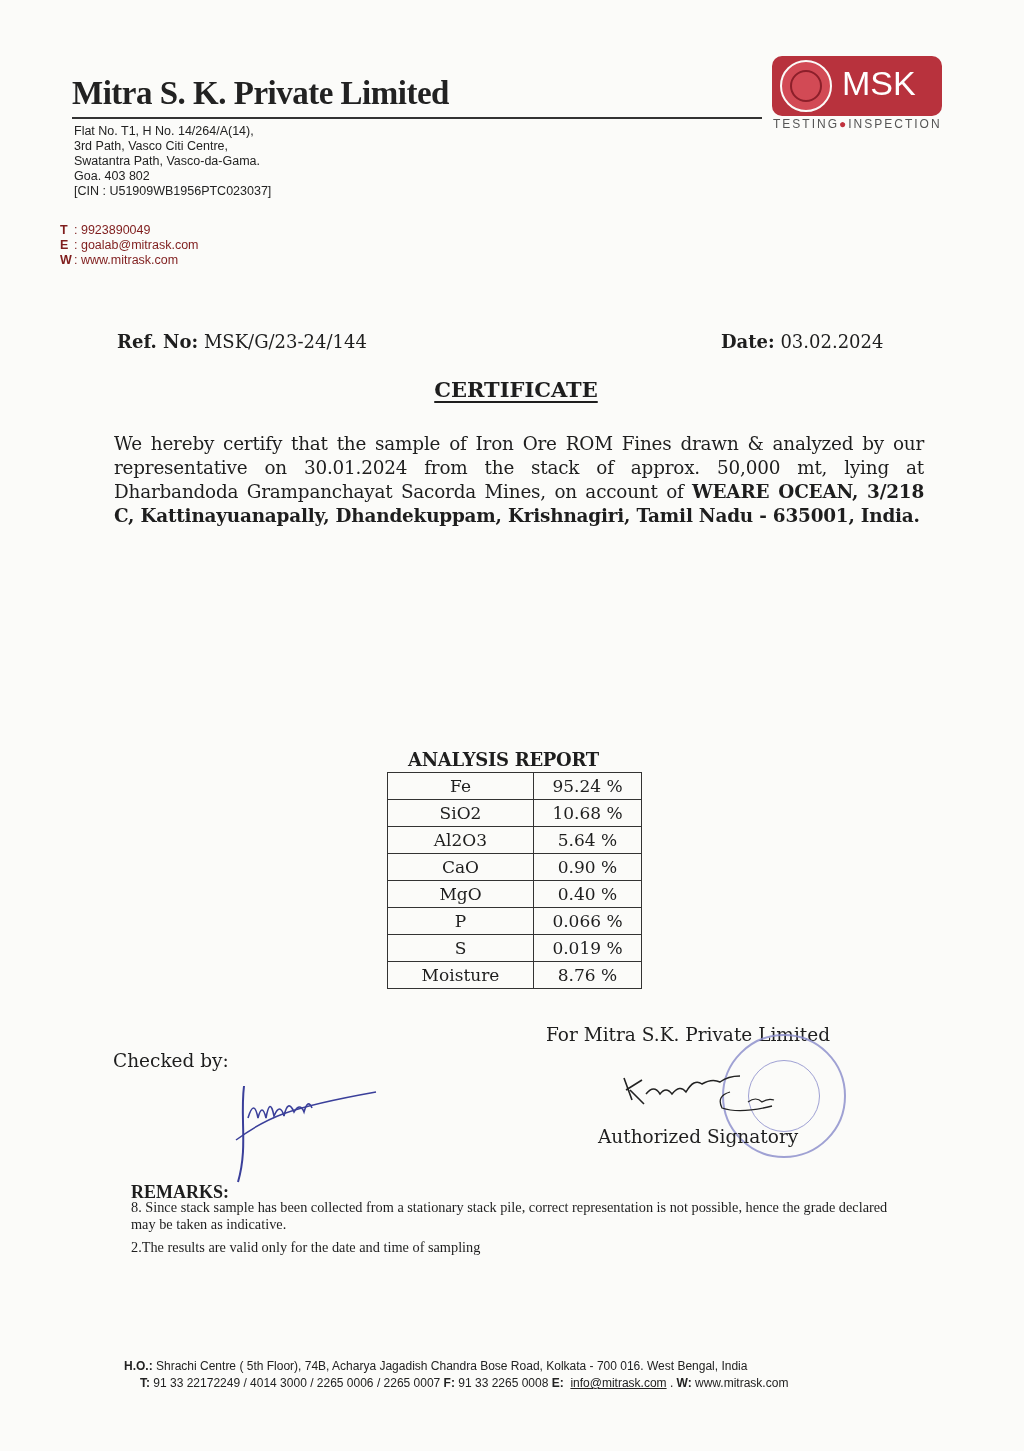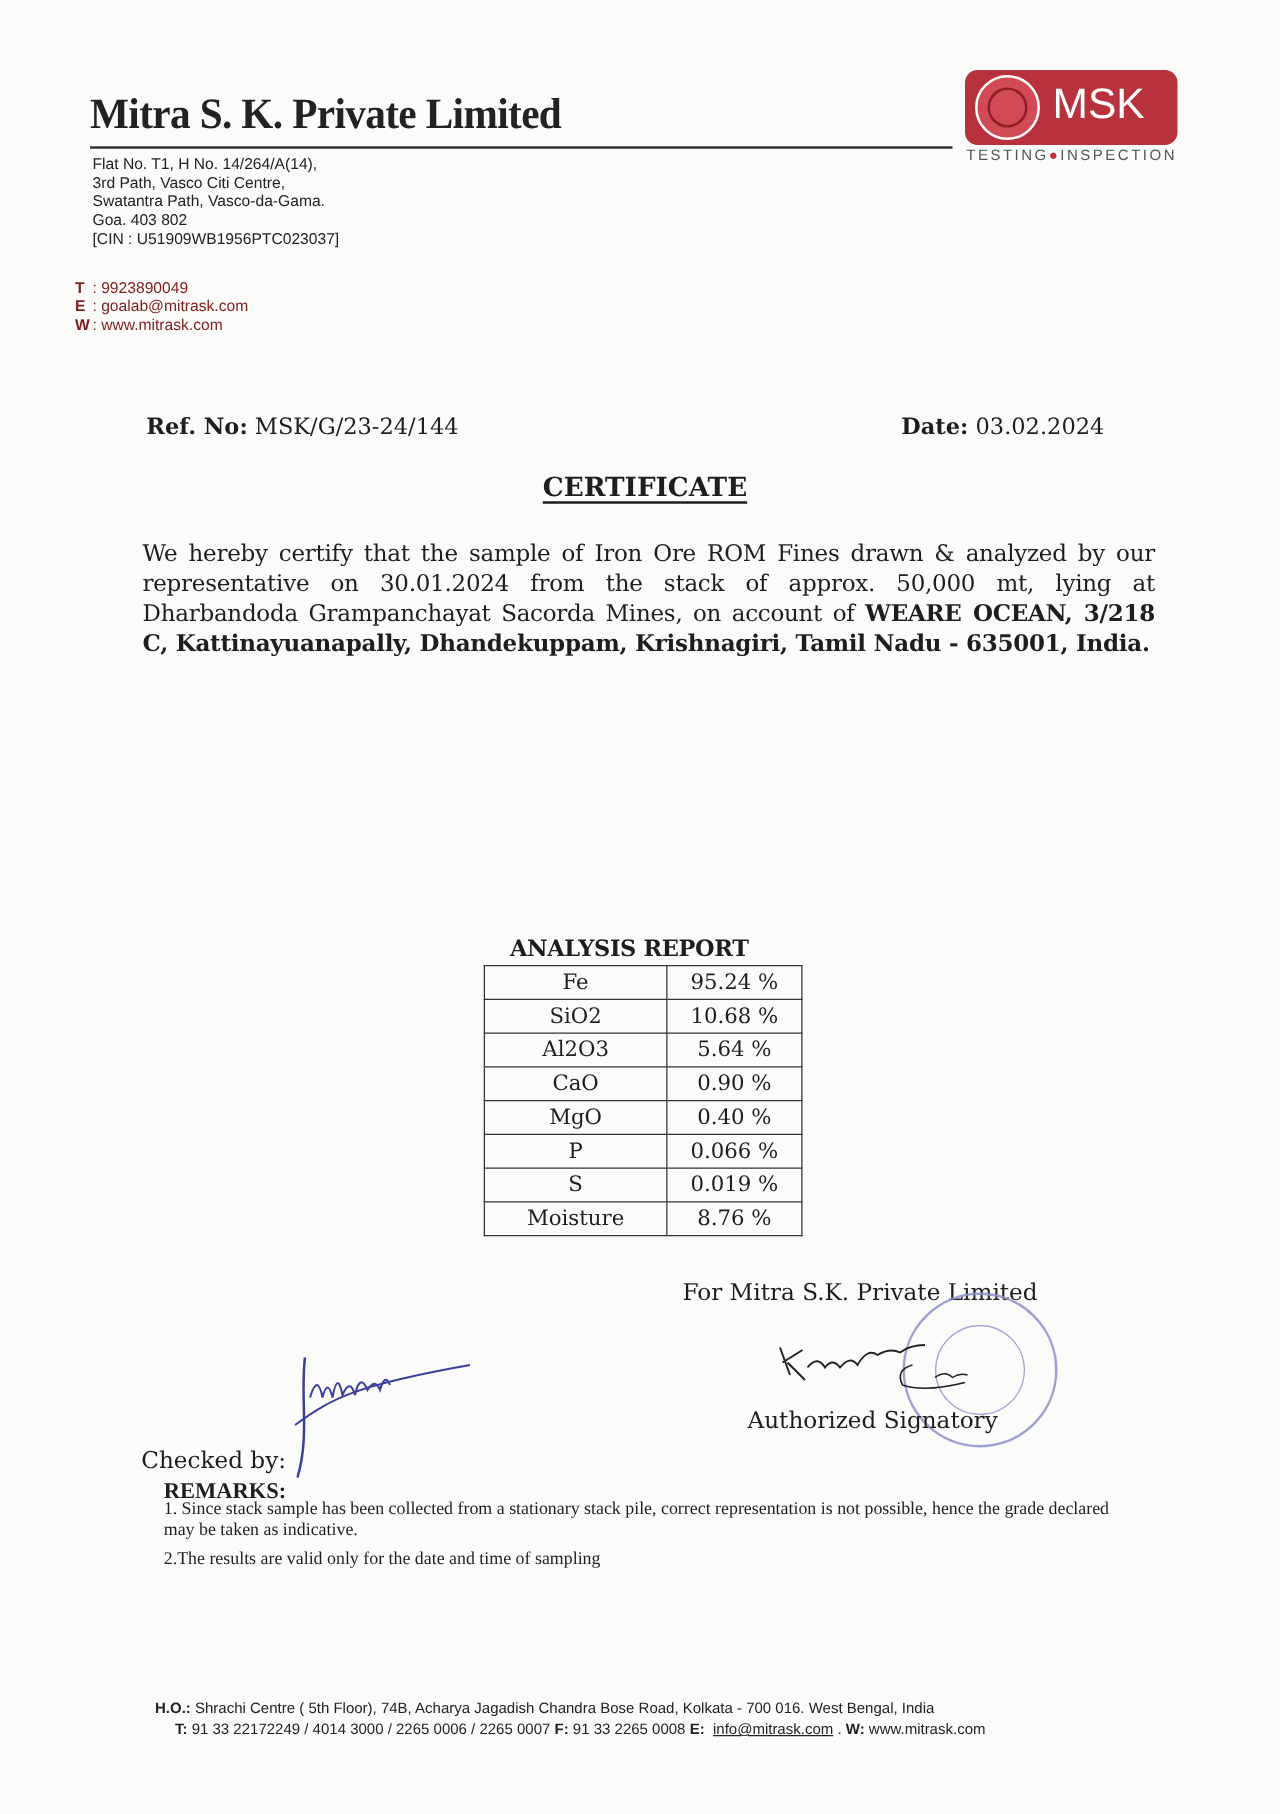--- a/index.html
+++ b/index.html
@@ -55,21 +55,21 @@
   table.report {
     position: absolute; left: 387px; top: 772px; border-collapse: collapse;
     font-size: 17px;
   }
   table.report td {
     border: 1.5px solid #333; height: 26px; padding: 0; text-align: center;
   }
   table.report td.e { width: 145px; }
   table.report td.v { width: 107px; }
   .for-company { left: 546px; top: 1024px; font-size: 18.5px; }
-  .checked { left: 113px; top: 1158px; font-size: 18.5px; }
+  .checked { left: 113px; top: 1050px; font-size: 18.5px; }
   .auth { left: 598px; top: 1126px; font-size: 18.5px; }
   .stamp {
     left: 722px; top: 1034px; width: 124px; height: 124px; border-radius: 50%;
     border: 2px solid #8e90cc; box-sizing: border-box; opacity: 0.85;
   }
   .stamp-inner {
     left: 748px; top: 1060px; width: 72px; height: 72px; border-radius: 50%;
     border: 1.5px solid #8e90cc; box-sizing: border-box; opacity: 0.85;
   }
   .sig1 { left: 226px; top: 1078px; }
@@ -171,20 +171,20 @@
   <path d="M6 20 L 14 42 M 8 32 l 16 -10 M 12 32 l 14 14" stroke="#222" stroke-width="1.6" fill="none"></path>
   <path d="M28 36 q 8 -10 14 0 q 6 -8 12 0 q 8 -10 14 -2 q 8 -14 16 -8 q 10 -6 18 -2 q 8 -6 20 -6" stroke="#222" stroke-width="1.5" fill="none"></path>
   <path d="M112 34 q -14 4 -8 16 q 18 6 50 -2" stroke="#222" stroke-width="1.3" fill="none"></path>
   <path d="M130 44 q 8 -6 14 0 q 6 -4 12 -2" stroke="#222" stroke-width="1.2" fill="none"></path>
 </svg>
 
 <div class="abs auth">Authorized Signatory</div>
 
 <div class="abs remarks-h">REMARKS:</div>
 <div class="abs remarks">
-  <p>1. Since stack sample has been collected from a stationary stack pile, correct representation is not possible, hence the grade declared may be taken as indicative.</p>
+  <p>8. Since stack sample has been collected from a stationary stack pile, correct representation is not possible, hence the grade declared may be taken as indicative.</p>
   <p>2.The results are valid only for the date and time of sampling</p>
 </div>
 
 <div class="abs footer">
   <div><b>H.O.:</b><span> Shrachi Centre ( 5th Floor), 74B, Acharya Jagadish Chandra  Bose Road, Kolkata - 700 016. West Bengal, India</span></div>
   <div class="l2"><b>T:</b><span> 91 33 22172249 / 4014 3000 / 2265 0006 / 2265 0007  </span><b>F:</b><span> 91 33 2265 0008 </span><b>E:</b>&nbsp;&nbsp;<span class="link">info@mitrask.com</span><span> . </span><b>W:</b><span> www.mitrask.com</span></div>
 </div>
 
 </body></html>

